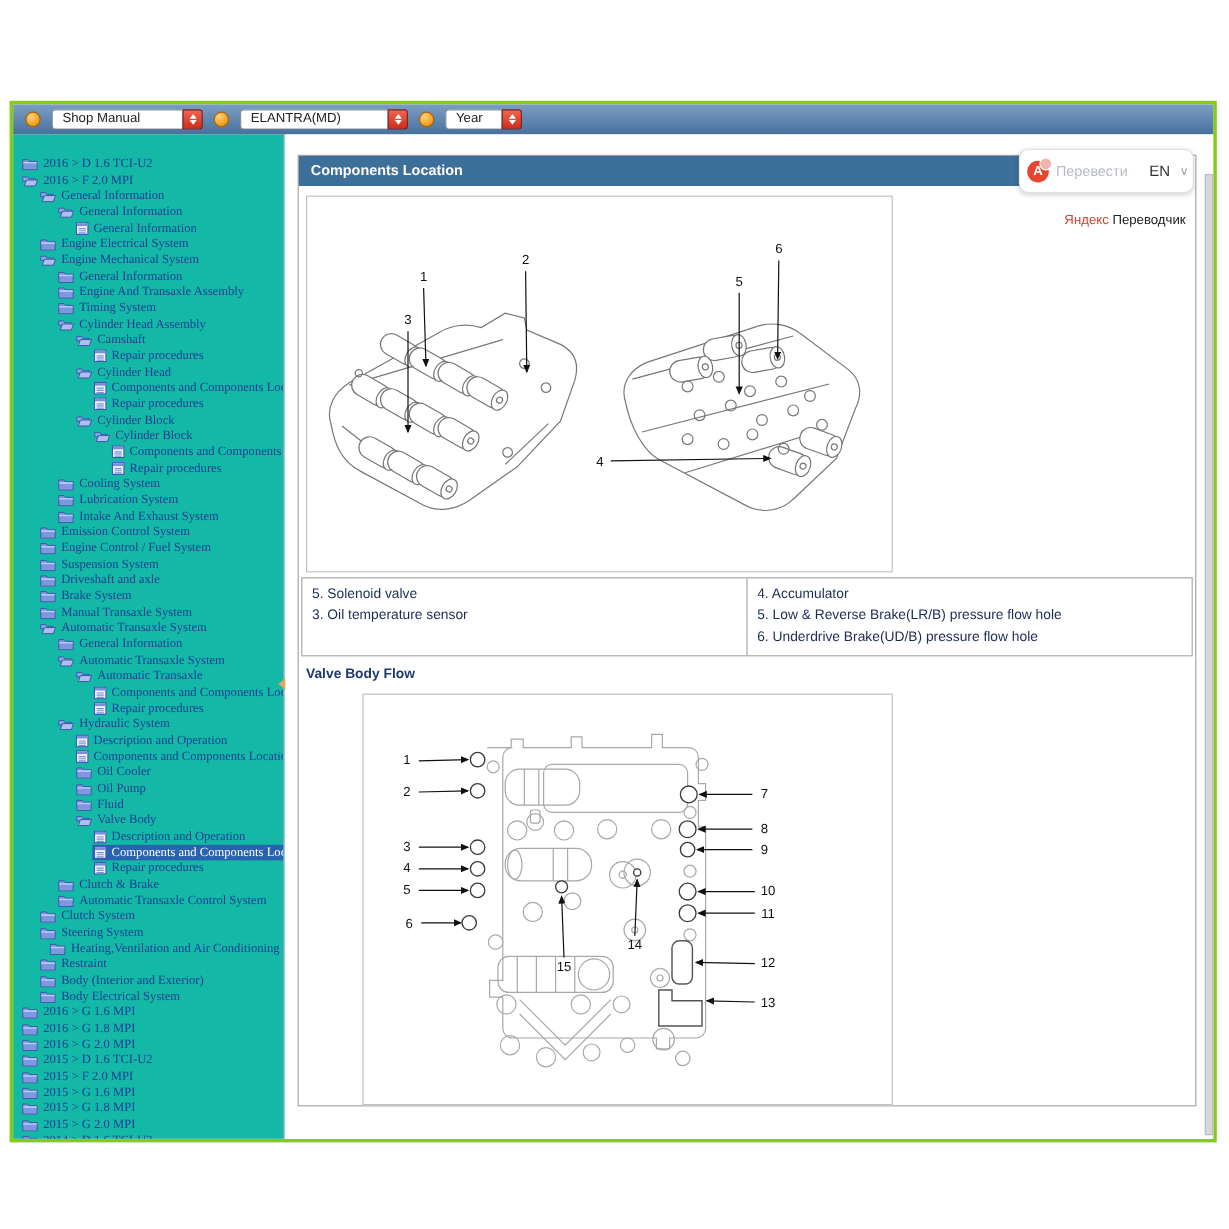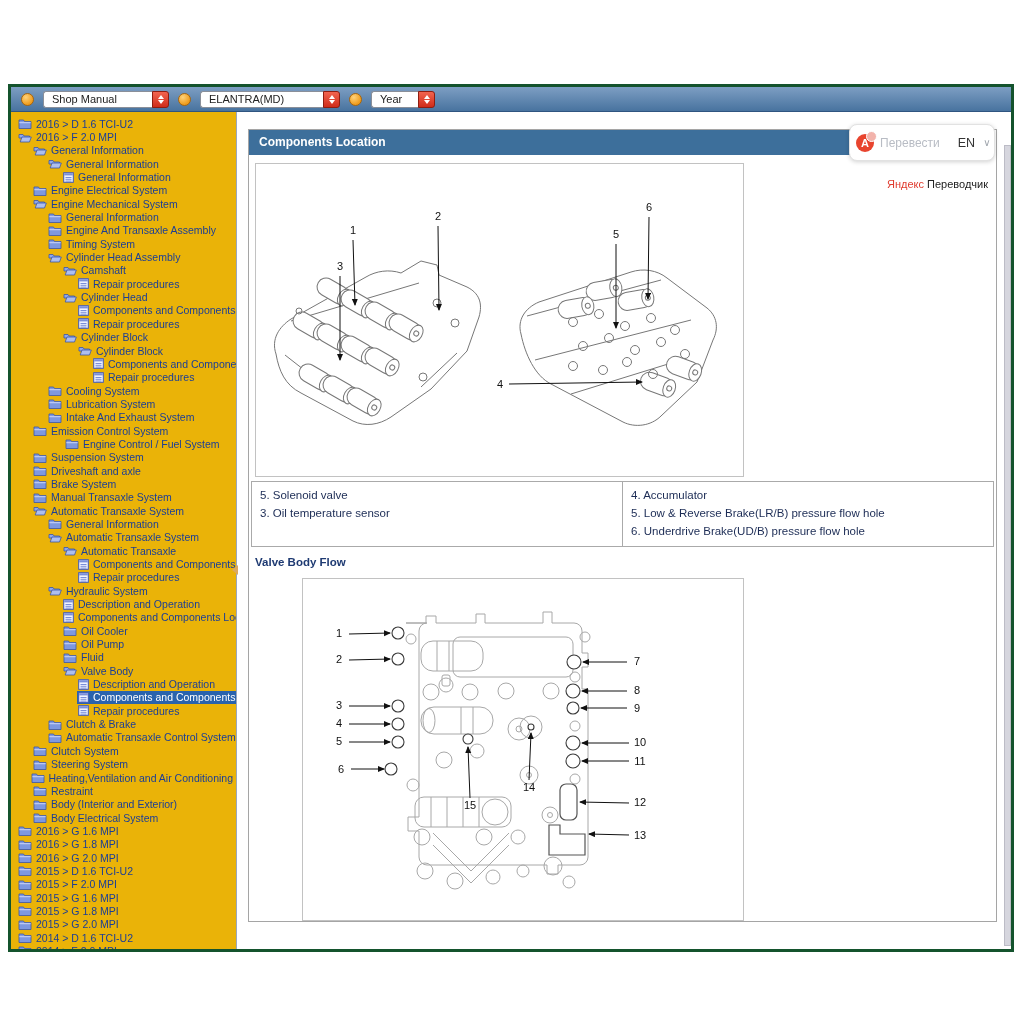--- a/index.html
+++ b/index.html
@@ -1,29 +1,29 @@
 <!DOCTYPE html>
 <html><head>
 <meta charset="utf-8">
 <style>
   html,body{margin:0;padding:0;background:#fff;font-family:"Liberation Sans",sans-serif;}
   .stage{position:relative;width:1024px;height:1024px;background:#fff;overflow:hidden;}
-  .window{position:absolute;left:8px;top:84px;width:1000px;height:862px;border:3px solid #14532d;background:#fff;}
+  .window{position:absolute;left:8px;top:84px;width:1000px;height:862px;border:3px solid #84cc16;background:#fff;}
   
   .toolbar{height:24px;background:linear-gradient(#7d9ec3,#48739f);border-bottom:1px solid #2f5580;display:flex;align-items:center;padding-left:10px;gap:9px;}
   .led{width:11px;height:11px;border-radius:50%;background:radial-gradient(circle at 35% 30%,#ffd27a,#ef9c1c 70%);border:1px solid #a8650c;}
   .selwrap{display:flex;height:17px;}
   .selbody{background:#fff;border:1px solid #8a8f99;border-right:none;border-radius:3px 0 0 3px;font-size:11px;color:#222;display:flex;align-items:center;padding:0 8px;white-space:nowrap;}
   .stepper{width:15px;background:linear-gradient(#f2644f,#cf2c1a);border:1px solid #8f1d10;border-radius:0 3px 3px 0;display:flex;flex-direction:column;align-items:center;justify-content:center;gap:1px;}
   .stepper i{display:block;width:0;height:0;border-left:3px solid transparent;border-right:3px solid transparent;}
   .stepper .up{border-bottom:4px solid #fff;}
   .stepper .dn{border-top:4px solid #fff;}
   
   .app-body{position:absolute;left:0;top:25px;right:0;bottom:0;}
-  .sidebar{position:absolute;left:0;top:0;bottom:0;width:226px;background:#eab308;border-right:1px solid #9aa7bc;overflow:hidden;padding-top:5px;box-sizing:border-box;}
+  .sidebar{position:absolute;left:0;top:0;bottom:0;width:226px;background:#14b8a6;border-right:1px solid #9aa7bc;overflow:hidden;padding-top:18px;box-sizing:border-box;font-family:Liberation Serif, serif;}
   .trow{height:13.35px;display:flex;align-items:center;font-size:10.5px;color:#1b3e96;white-space:nowrap;cursor:default;}
   .trow .hl{display:flex;align-items:center;gap:4px;height:100%;padding:0 3px 0 1px;}
   .trow.sel .hl{background:#2a63ad;color:#fff;flex:1;}
   .trow .ticon{display:flex;align-items:center;flex:0 0 auto;}
   .collapse-handle{position:absolute;left:219px;top:450px;width:9px;height:16px;display:flex;align-items:center;justify-content:center;}
   .collapse-handle i{width:0;height:0;border-top:5px solid transparent;border-bottom:5px solid transparent;border-right:6px solid #dca95f;}
   .main{position:absolute;left:227px;top:0;right:0;bottom:0;background:#fff;padding:8px 6px 0 10px;box-sizing:border-box;}
   .breadcrumb{background:#c9cee0;border:1px solid #9aa0b5;height:24px;line-height:24px;font-size:13px;color:#20242e;padding:0 10px;margin-right:8px;white-space:nowrap;overflow:hidden;}
   .panel{position:relative;border:1px solid #a5a5a5;margin:9px 8px 0 0;height:791px;background:#fff;}
   .panel-header{display:flex;}
@@ -347,21 +347,21 @@
             <span class="hl">
               <span class="ticon">
                 <svg width="14" height="11" viewBox="0 0 14 11">
                   <path d="M1 2 h4.5 l1 1.5 H13 v7 H1z" fill="#7e98df" stroke="#3b55a8" stroke-width="0.8"></path>
                   <path d="M1.4 4.6 H12.6" stroke="#bcc8f2" stroke-width="1.3"></path>
                 </svg>
               </span>
               <span>Emission Control System</span>
             </span>
           </div>
-          <div class="trow" style="padding-left: 21px; margin-left: 32px;">
+          <div class="trow" style="padding-left: 21px;">
             <span class="hl">
               <span class="ticon">
                 <svg width="14" height="11" viewBox="0 0 14 11">
                   <path d="M1 2 h4.5 l1 1.5 H13 v7 H1z" fill="#7e98df" stroke="#3b55a8" stroke-width="0.8"></path>
                   <path d="M1.4 4.6 H12.6" stroke="#bcc8f2" stroke-width="1.3"></path>
                 </svg>
               </span>
               <span>Engine Control / Fuel System</span>
             </span>
           </div>

